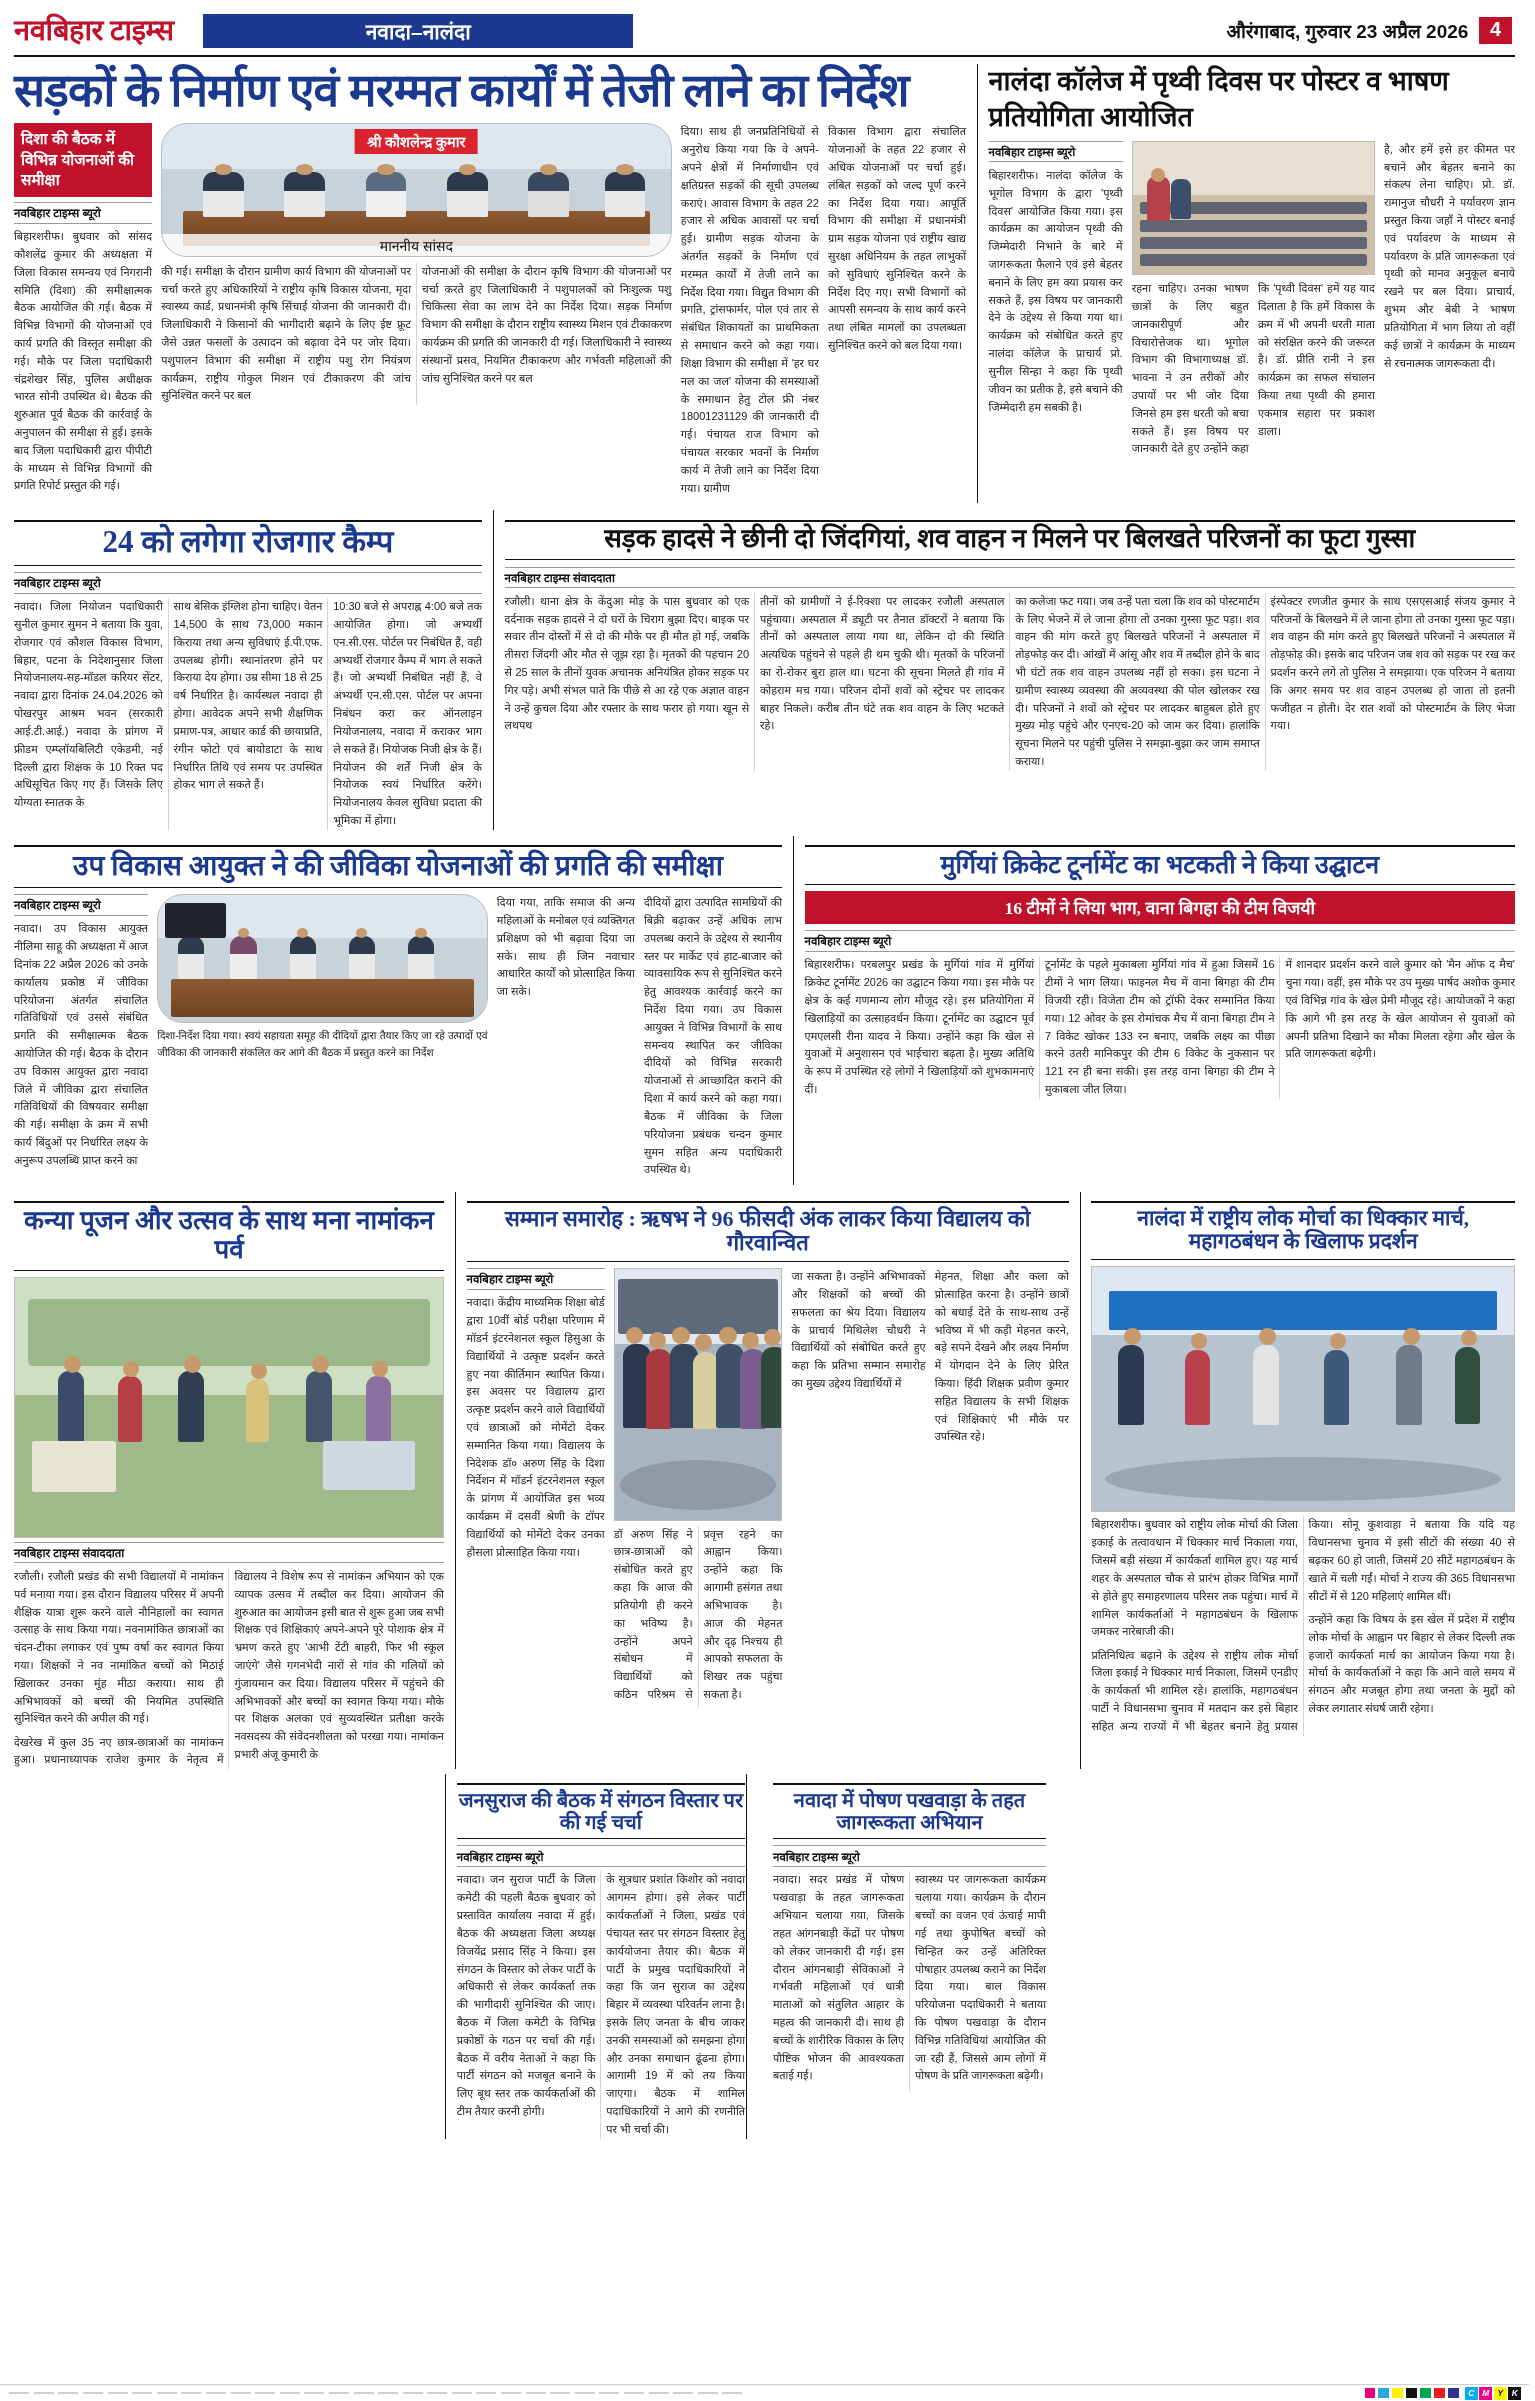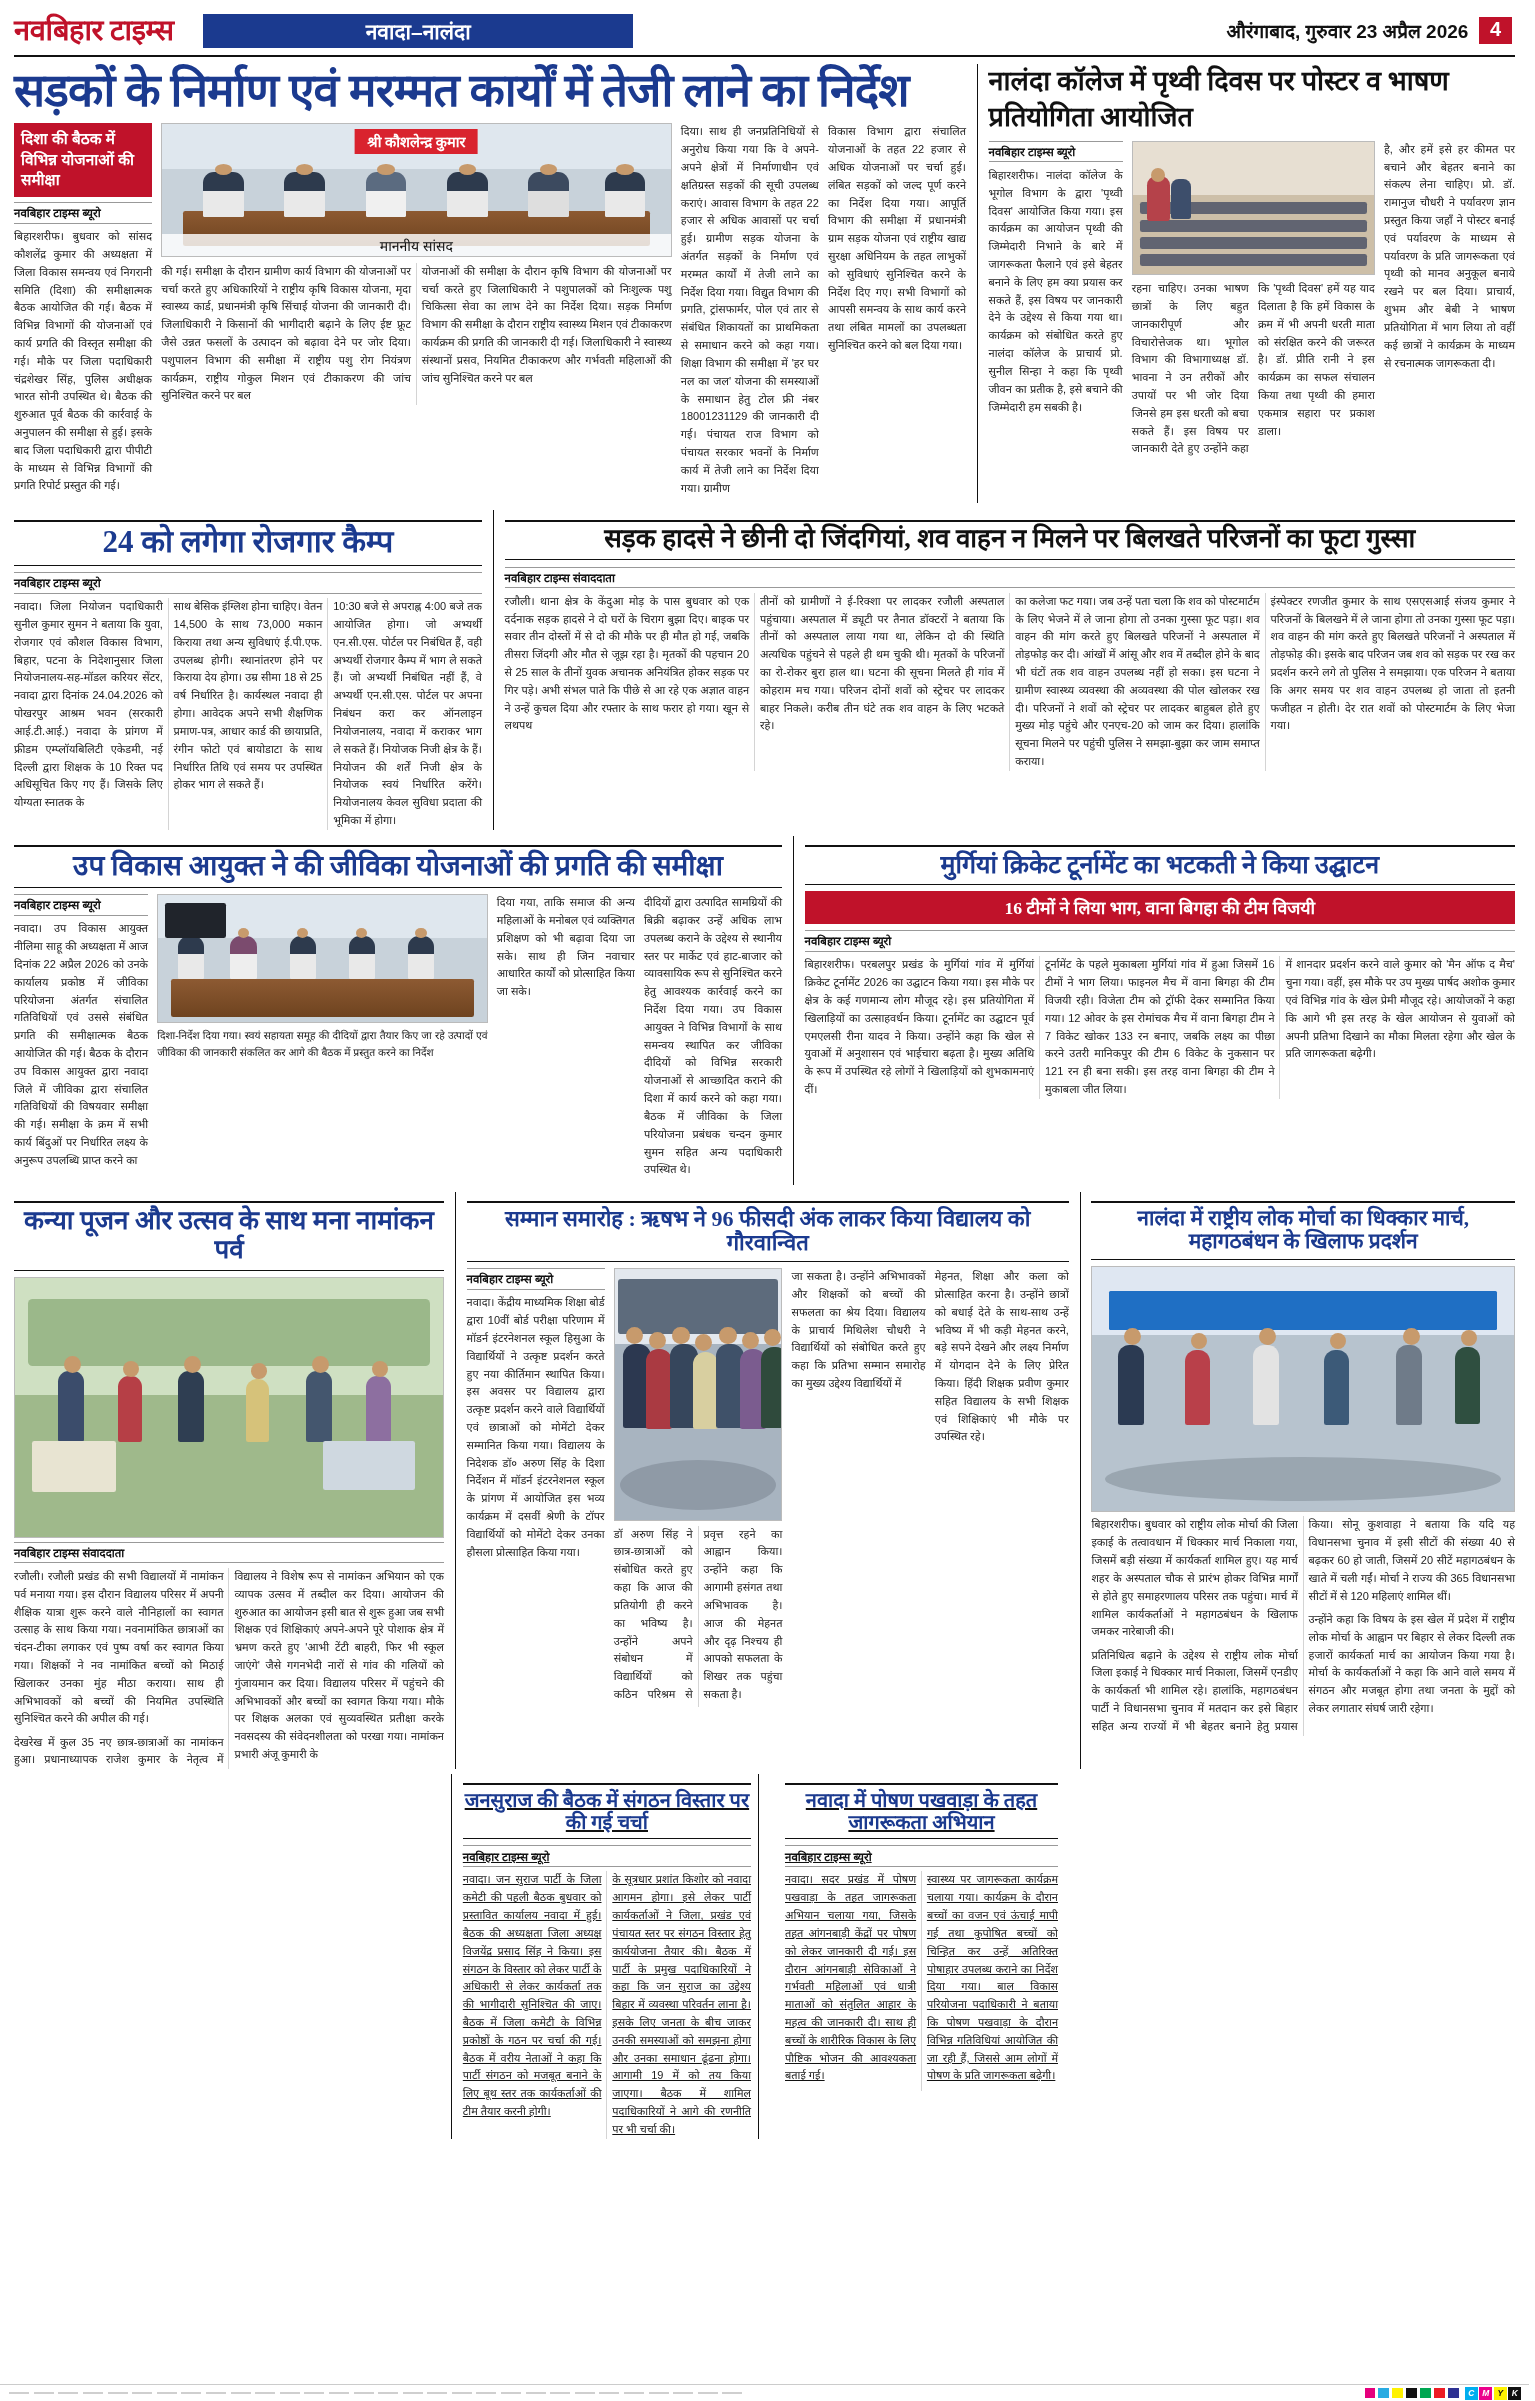--- a/index.html
+++ b/index.html
@@ -106,20 +106,21 @@
     position:absolute; top:4.6px; left:50%; transform:translateX(-50%);
     background:#d9232e; color:#fff; font-size:14.6px; font-weight:bold;
     padding:2.3px 12.3px; white-space:nowrap;
     font-family:"Liberation Serif", serif;
   }
 
   
   .ph-meeting {
     background:
       linear-gradient(#dfe7ee 0 34%, #c8d2da 34% 100%);
+    border-radius: 26px;
   }
   .ph-meeting .tbl {
     position:absolute; left:4%; right:4%; bottom:8%; height:26%;
     background:linear-gradient(#8d5a32,#6e431f); border-radius:2.3px;
   }
   .ph-meeting .person {
     position:absolute; bottom:30%; width:8%; height:34%;
     background:linear-gradient(#2d3a4d 0 42%, #e9e9e9 42% 100%);
     border-radius:10.8px 10.8px 1.5px 1.5px;
   }
@@ -464,21 +465,21 @@
         <div class="blob" style="left:3%; top:78%; width:94%; height:18%; background:#9aa6b0;"></div>
       </div>
       <div class="body-text cols-2">
         <p>बिहारशरीफ। बुधवार को राष्ट्रीय लोक मोर्चा की जिला इकाई के तत्वावधान में धिक्कार मार्च निकाला गया, जिसमें बड़ी संख्या में कार्यकर्ता शामिल हुए। यह मार्च शहर के अस्पताल चौक से प्रारंभ होकर विभिन्न मार्गों से होते हुए समाहरणालय परिसर तक पहुंचा। मार्च में शामिल कार्यकर्ताओं ने महागठबंधन के खिलाफ जमकर नारेबाजी की।</p>
         <p>प्रतिनिधित्व बढ़ाने के उद्देश्य से राष्ट्रीय लोक मोर्चा जिला इकाई ने धिक्कार मार्च निकाला, जिसमें एनडीए के कार्यकर्ता भी शामिल रहे। हालांकि, महागठबंधन पार्टी ने विधानसभा चुनाव में मतदान कर इसे बिहार सहित अन्य राज्यों में भी बेहतर बनाने हेतु प्रयास किया। सोनू कुशवाहा ने बताया कि यदि यह विधानसभा चुनाव में इसी सीटों की संख्या 40 से बढ़कर 60 हो जाती, जिसमें 20 सीटें महागठबंधन के खाते में चली गईं। मोर्चा ने राज्य की 365 विधानसभा सीटों में से 120 महिलाएं शामिल थीं।</p>
         <p>उन्होंने कहा कि विषय के इस खेल में प्रदेश में राष्ट्रीय लोक मोर्चा के आह्वान पर बिहार से लेकर दिल्ली तक हजारों कार्यकर्ता मार्च का आयोजन किया गया है। मोर्चा के कार्यकर्ताओं ने कहा कि आने वाले समय में संगठन और मजबूत होगा तथा जनता के मुद्दों को लेकर लगातार संघर्ष जारी रहेगा।</p>
       </div>
     </div>
   </div>
 
-  <div style="display:flex; gap:7px; margin-top:4.6px;text-decoration:underline;">
+  <div style="display:flex; gap:1px; margin-top:4.6px;">
     <div style="flex:0 0 430px;">
       <div class="body-text" style="visibility:hidden;">&nbsp;</div>
     </div>
 
     <div style="flex:0 0 300px; border-left:1.5px solid #111; padding-left:10.8px;">
       <div class="sec blue xs">
         <h2>जनसुराज की बैठक में संगठन विस्तार पर की गई चर्चा</h2>
       </div>
       <div class="byline">नवबिहार टाइम्स ब्यूरो</div>
       <div class="body-text cols-2">

